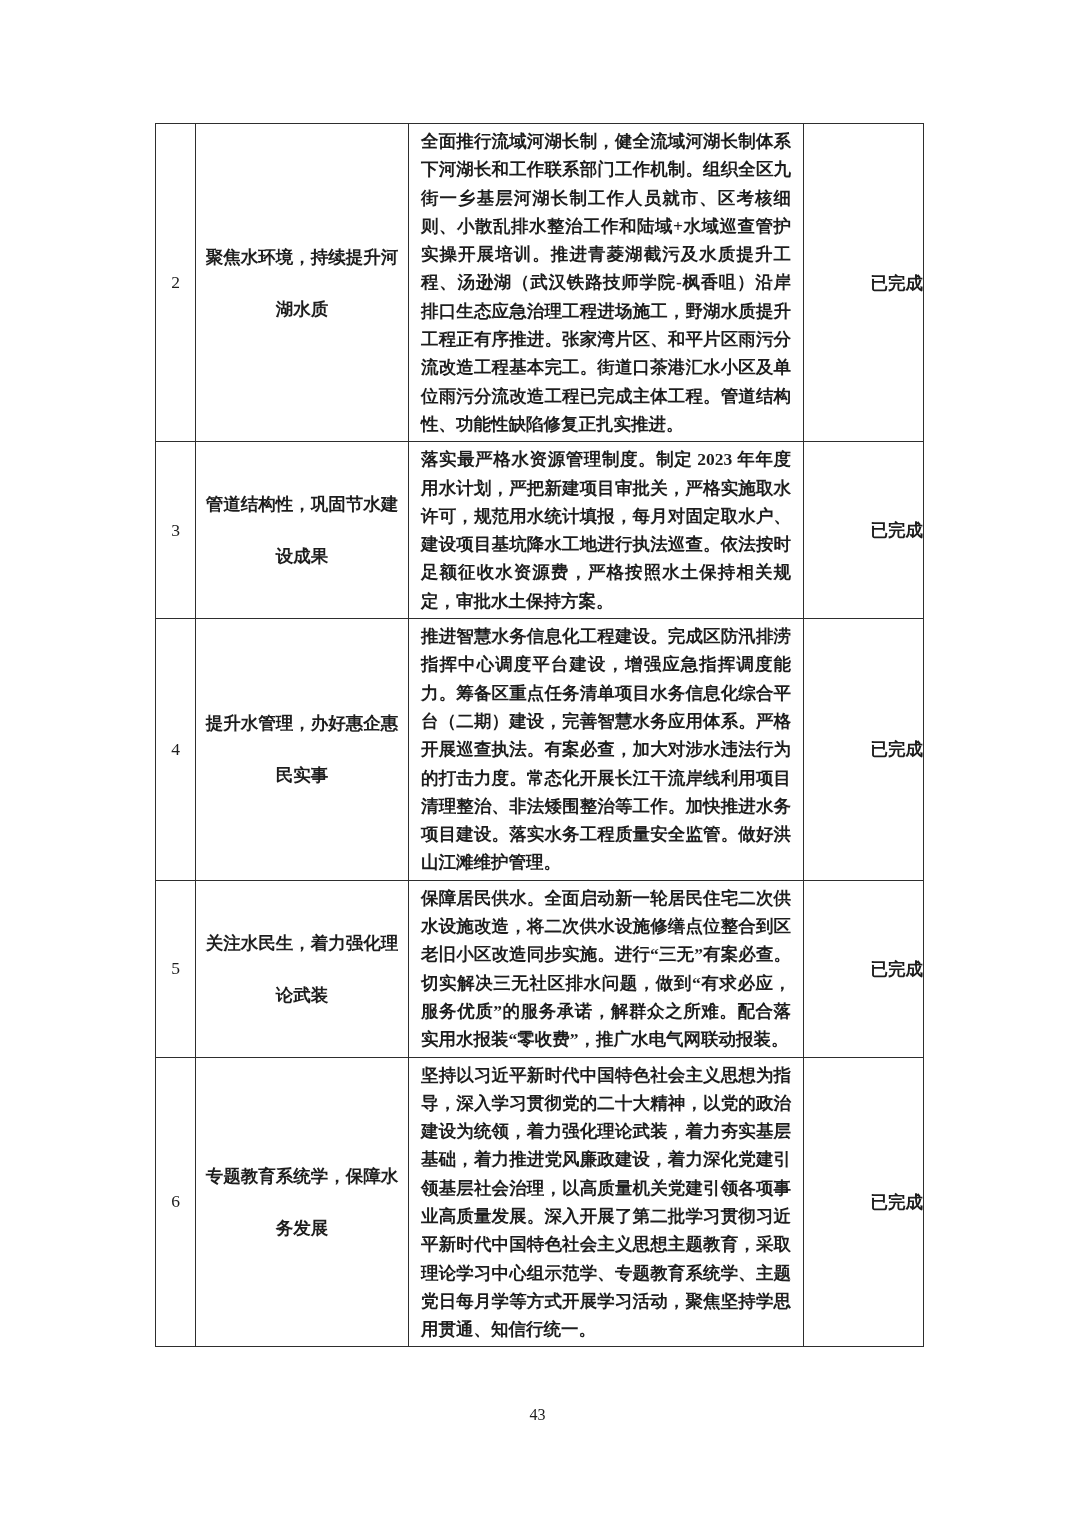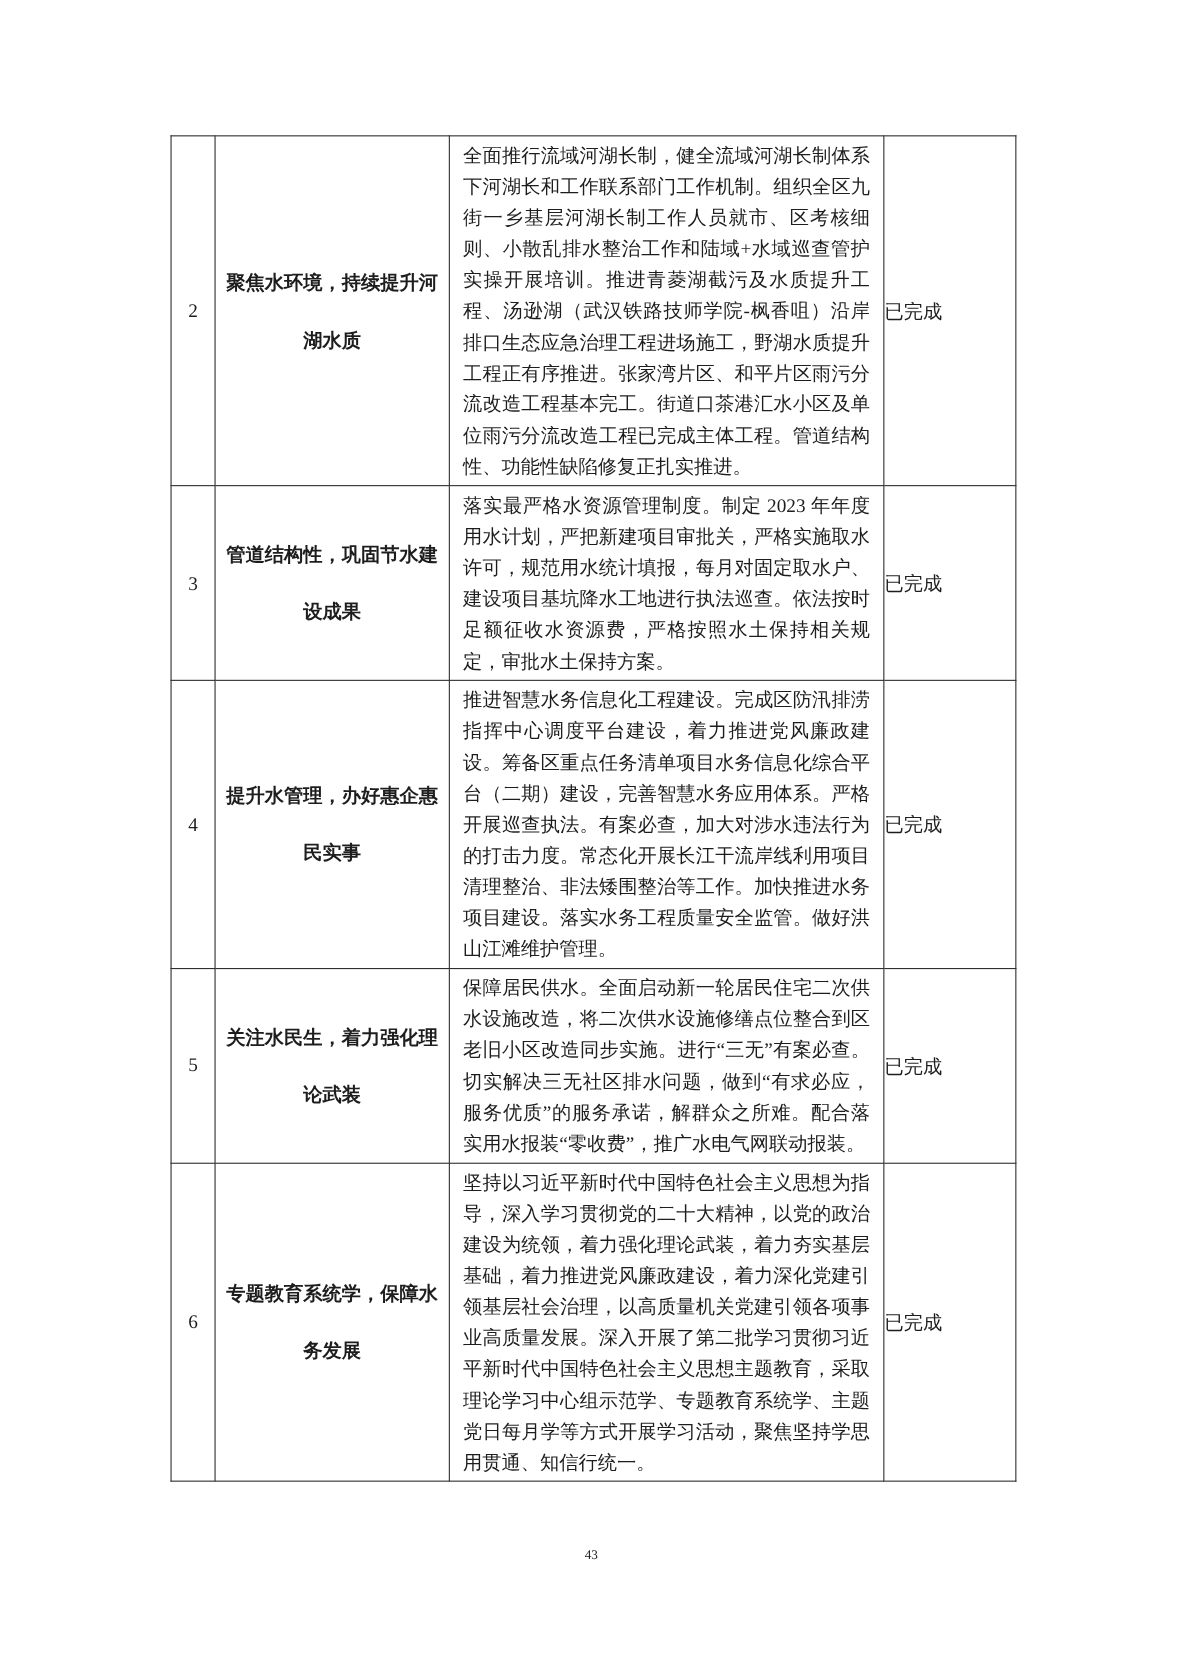--- a/index.html
+++ b/index.html
@@ -42,33 +42,35 @@
     line-height: 52px;
     padding: 0 6px;
     font-weight: bold;
   }
   td.cell-desc {
     text-align: justify;
     text-align-last: left;
     vertical-align: middle;
     line-height: 28.3px;
     padding: 3px 12px;
+    font-weight: bold;
   }
   td.cell-status {
-    text-align: left;
+    text-align: right;
     vertical-align: middle;
     padding: 0;
+    font-weight: bold;
   }
   .page-number {
     position: absolute;
     left: 0;
     top: 1406px;
     width: 1075px;
     text-align: center;
-    font-size: 12px;
+    font-size: 16px;
     color: #1d1d1d;
   }
 </style>
 </head>
 <body>
 
 <div class="page">
 
   <table class="doc-table">
     <colgroup>
@@ -86,21 +88,21 @@
       </tr>
       <tr style="height:170px;">
         <td class="cell-num">3</td>
         <td class="cell-title">管道结构性，巩固节水建设成果</td>
         <td class="cell-desc">落实最严格水资源管理制度。制定 2023 年年度用水计划，严把新建项目审批关，严格实施取水许可，规范用水统计填报，每月对固定取水户、建设项目基坑降水工地进行执法巡查。依法按时足额征收水资源费，严格按照水土保持相关规定，审批水土保持方案。</td>
         <td class="cell-status">已完成</td>
       </tr>
       <tr style="height:258px;">
         <td class="cell-num">4</td>
         <td class="cell-title">提升水管理，办好惠企惠民实事</td>
-        <td class="cell-desc">推进智慧水务信息化工程建设。完成区防汛排涝指挥中心调度平台建设，着力推进党风廉政建设。筹备区重点任务清单项目水务信息化综合平台（二期）建设，完善智慧水务应用体系。严格开展巡查执法。有案必查，加大对涉水违法行为的打击力度。常态化开展长江干流岸线利用项目清理整治、非法矮围整治等工作。加快推进水务项目建设。落实水务工程质量安全监管。做好洪山江滩维护管理。</td>
+        <td class="cell-desc">推进智慧水务信息化工程建设。完成区防汛排涝指挥中心调度平台建设，增强应急指挥调度能力。筹备区重点任务清单项目水务信息化综合平台（二期）建设，完善智慧水务应用体系。严格开展巡查执法。有案必查，加大对涉水违法行为的打击力度。常态化开展长江干流岸线利用项目清理整治、非法矮围整治等工作。加快推进水务项目建设。落实水务工程质量安全监管。做好洪山江滩维护管理。</td>
         <td class="cell-status">已完成</td>
       </tr>
       <tr style="height:168px;">
         <td class="cell-num">5</td>
         <td class="cell-title">关注水民生，着力强化理论武装</td>
         <td class="cell-desc">保障居民供水。全面启动新一轮居民住宅二次供水设施改造，将二次供水设施修缮点位整合到区老旧小区改造同步实施。进行“三无”有案必查。切实解决三无社区排水问题，做到“有求必应，服务优质”的服务承诺，解群众之所难。配合落实用水报装“零收费”，推广水电气网联动报装。</td>
         <td class="cell-status">已完成</td>
       </tr>
       <tr style="height:286px;">
         <td class="cell-num">6</td>

